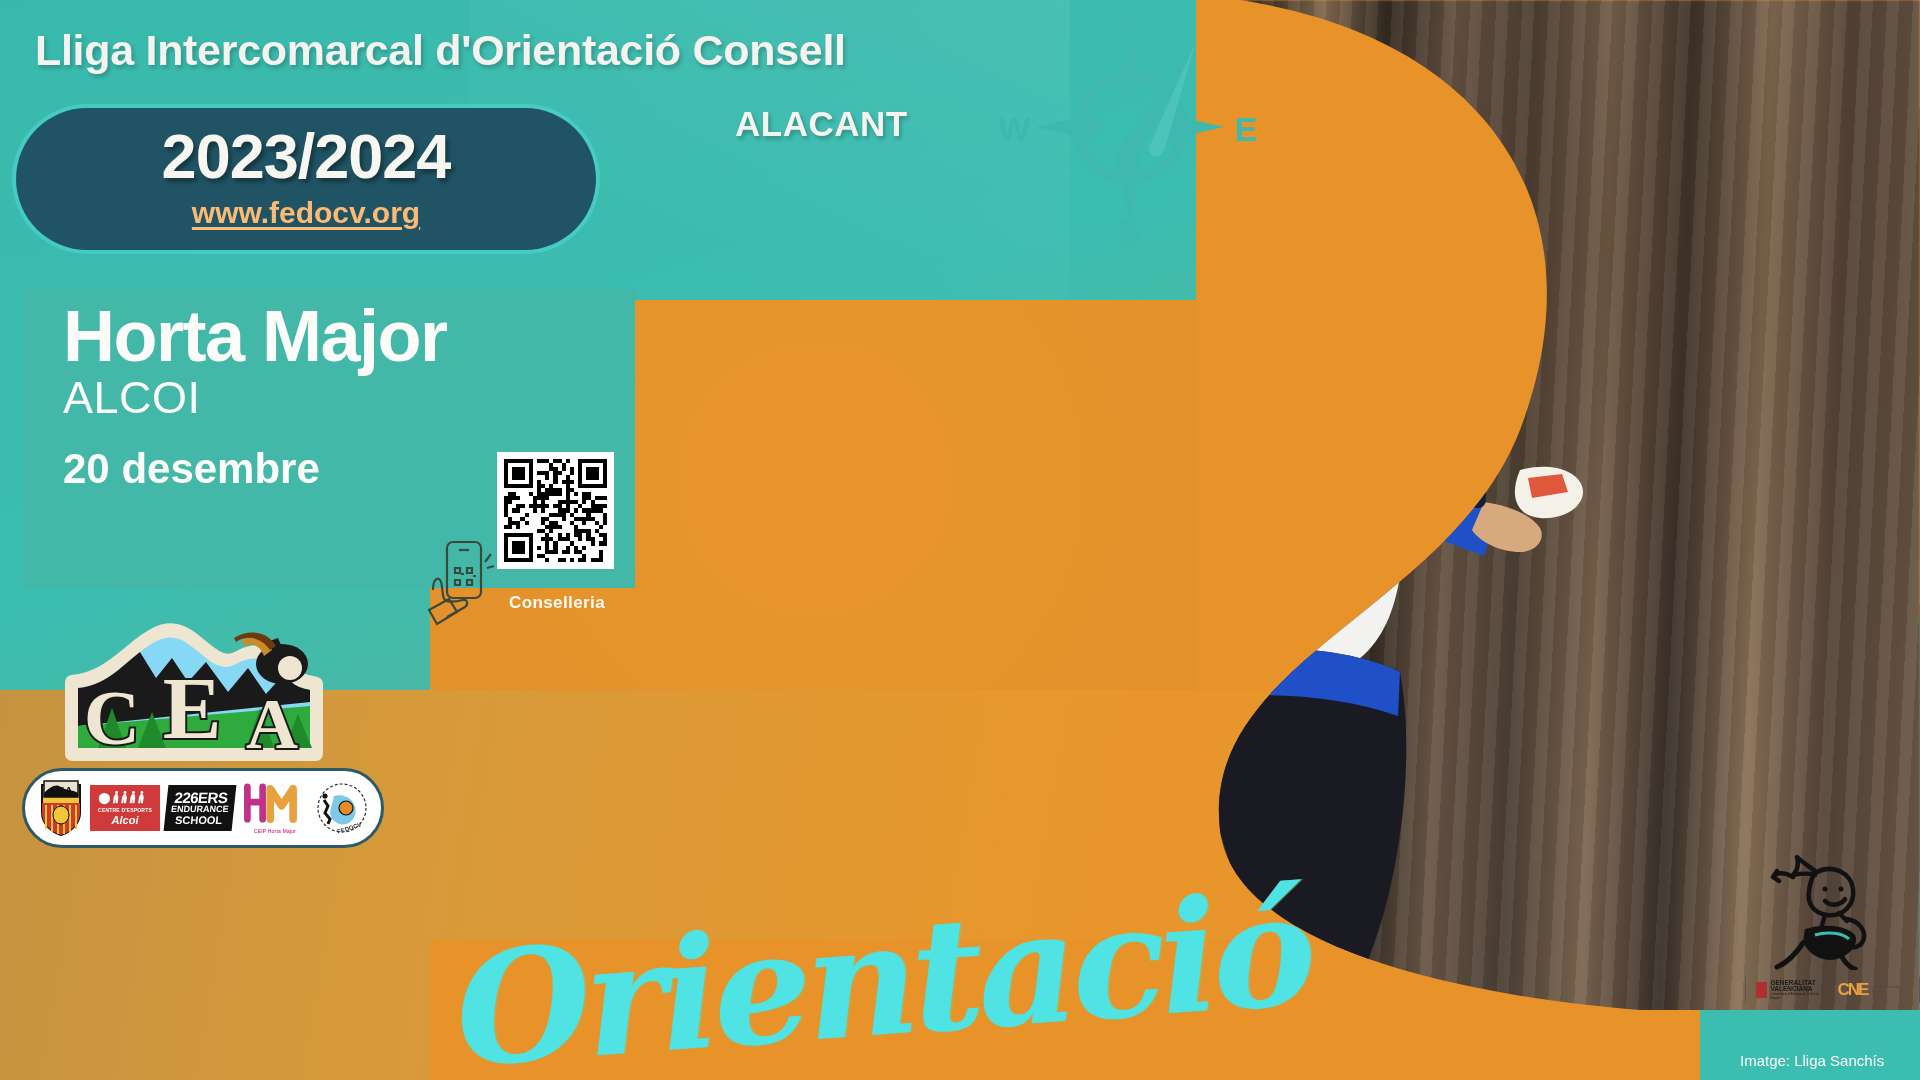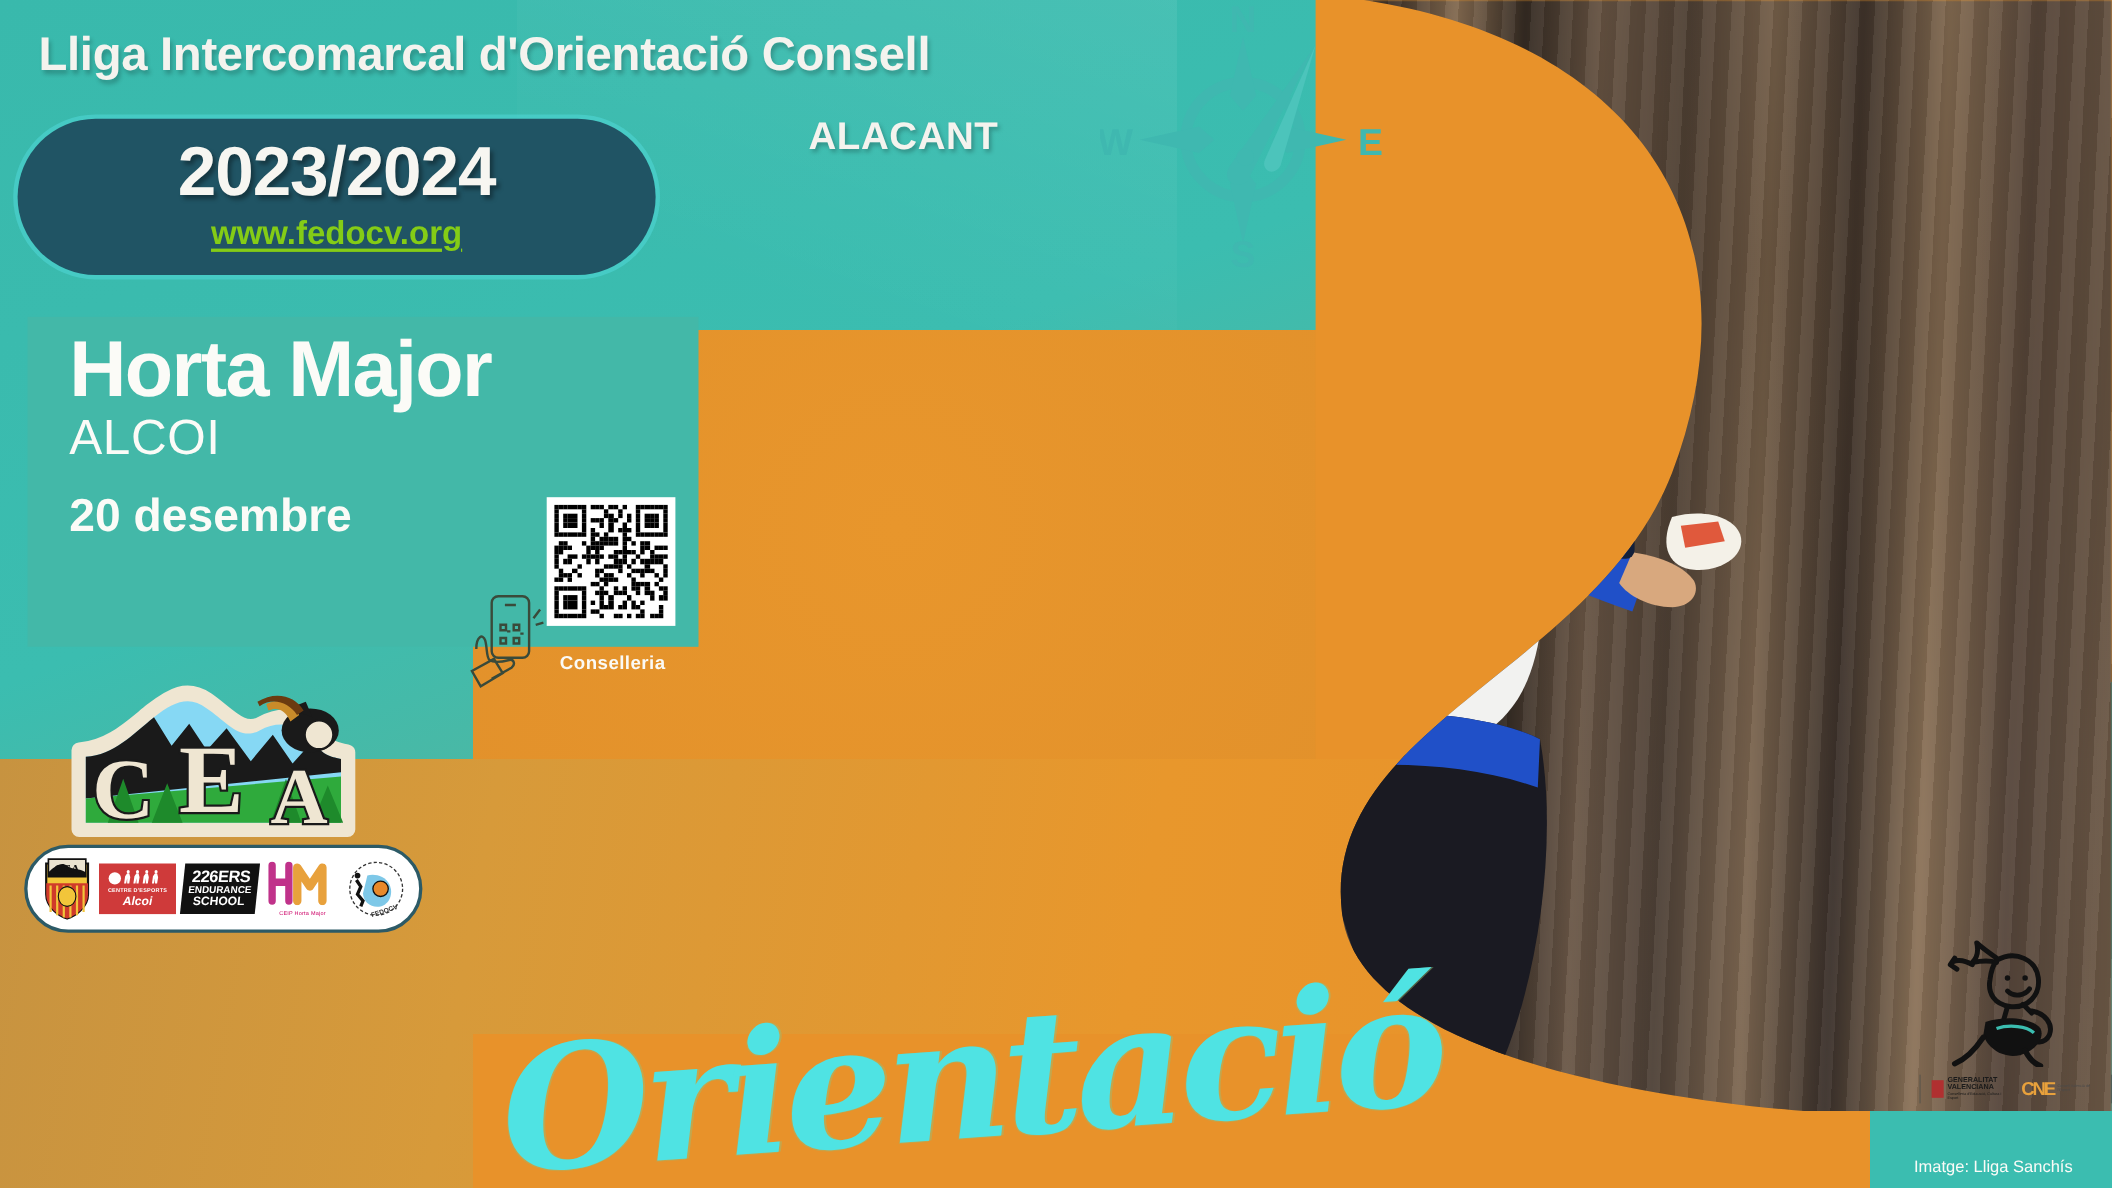--- a/index.html
+++ b/index.html
@@ -117,21 +117,21 @@
     font-size: 63px; font-weight: bold;
     color: #f7f6f1;
     letter-spacing: -1px;
     text-shadow: 3px 4px 4px rgba(0,0,0,0.35);
   }
   .season-url {
     position: absolute;
     left: 0; top: 88px; width: 580px;
     text-align: center;
     font-size: 30px; font-weight: bold;
-    color: #84cc16;
+    color: #fdba74;
     text-decoration: underline;
     text-underline-offset: 4px;
   }
 
   
   .info-card {
     position: absolute;
     left: 25px; top: 288px;
     width: 610px; height: 300px;
     background: #43b8a8;

